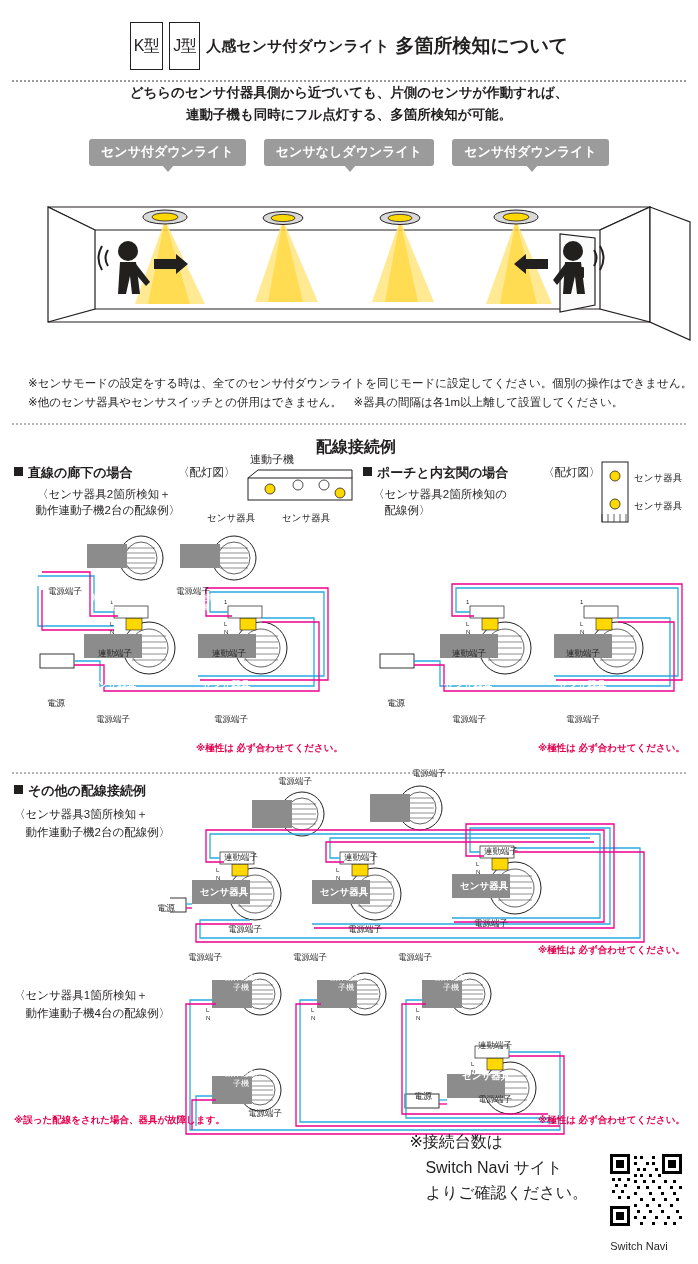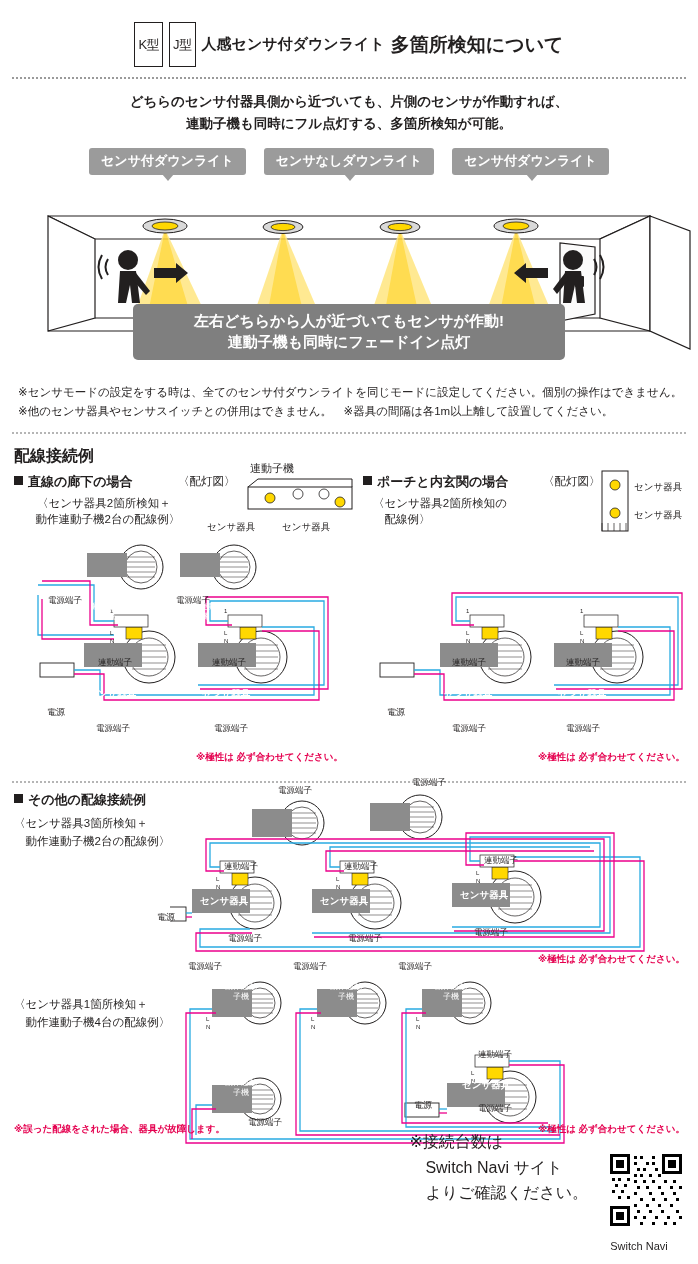--- a/index.html
+++ b/index.html
@@ -14,41 +14,40 @@
   .page{position:relative;width:698px;height:1264px;}
 
   
   .header{
     display:flex;align-items:center;justify-content:center;
     gap:6px;
     padding-top:22px;
   }
   .typebox{
     border:1px solid #221f1f;
-    font-size:13px;
+    font-size:16px;
     padding:15px 3px;
     line-height:1;
     letter-spacing:-0.5px;
   }
   .header-sub{font-size:15px;font-weight:bold;letter-spacing:0px;}
   .header-main{font-size:19px;font-weight:bold;letter-spacing:0px;}
 
   .dots{
     border-top:2px dotted #9a9a9a;
     margin:10px 12px 0 12px;
   }
   .dots.thin{border-top:2px dotted #b5b5b5;}
 
   
   .lead{
     text-align:center;
     font-size:13.5px;
     font-weight:bold;
     line-height:1.65;
-    margin-top:12px;
   }
 
   
   .labels{
     display:flex;justify-content:center;gap:18px;
     margin-top:12px;
   }
   .lbl{
     background:#9b9b9b;
     color:#ffffff;
@@ -73,30 +72,30 @@
     width:432px;
     background:#7f7f7f;color:#fff;
     text-align:center;
     border-radius:5px;
     padding:6px 0 7px 0;
     font-size:15px;font-weight:bold;line-height:1.45;
   }
 
   
   .notes{
-    margin:12px 14px 0 18px;
+    margin:12px 14px 0 28px;
     font-size:11.5px;
     line-height:1.7;
   }
   .notes div{white-space:nowrap;}
 
   
   .sec-title{
     margin:12px 0 0 14px;
-    font-size:16px;font-weight:bold;
+    font-size:16px;font-weight:bold;text-align:center;
   }
   .sub-title{
     font-size:13px;font-weight:bold;
   }
   .sq{display:inline-block;width:9px;height:9px;background:#221f1f;margin-right:5px;vertical-align:1px;}
   .paren{font-size:11.5px;line-height:1.5;}
   .red-note{color:#e5004f;font-size:9.5px;font-weight:bold;}
 
   
   .t{position:absolute;white-space:nowrap;}
@@ -209,24 +208,20 @@
       <g stroke="#221f1f" stroke-width="2" fill="none">
         <path d="M594,78 q5,8 0,16"></path>
         <path d="M600,74 q7,12 0,24"></path>
       </g>
 
       <g fill="#221f1f">
         <path d="M548,87 L526,87 L526,82 L514,92 L526,102 L526,97 L548,97 Z"></path>
       </g>
     </svg>
 
-    <div class="banner">
-      <div>左右どちらから人が近づいてもセンサが作動!</div>
-      <div>連動子機も同時にフェードイン点灯</div>
-    </div>
   </div>
 
   <div class="notes">
     <div>※センサモードの設定をする時は、全てのセンサ付ダウンライトを同じモードに設定してください。個別の操作はできません。</div>
     <div>※他のセンサ器具やセンサスイッチとの併用はできません。　※器具の間隔は各1m以上離して設置してください。</div>
   </div>
 
   <div class="dots thin" style="margin-top:10px;"></div>
 
   <div class="sec-title">配線接続例</div>

